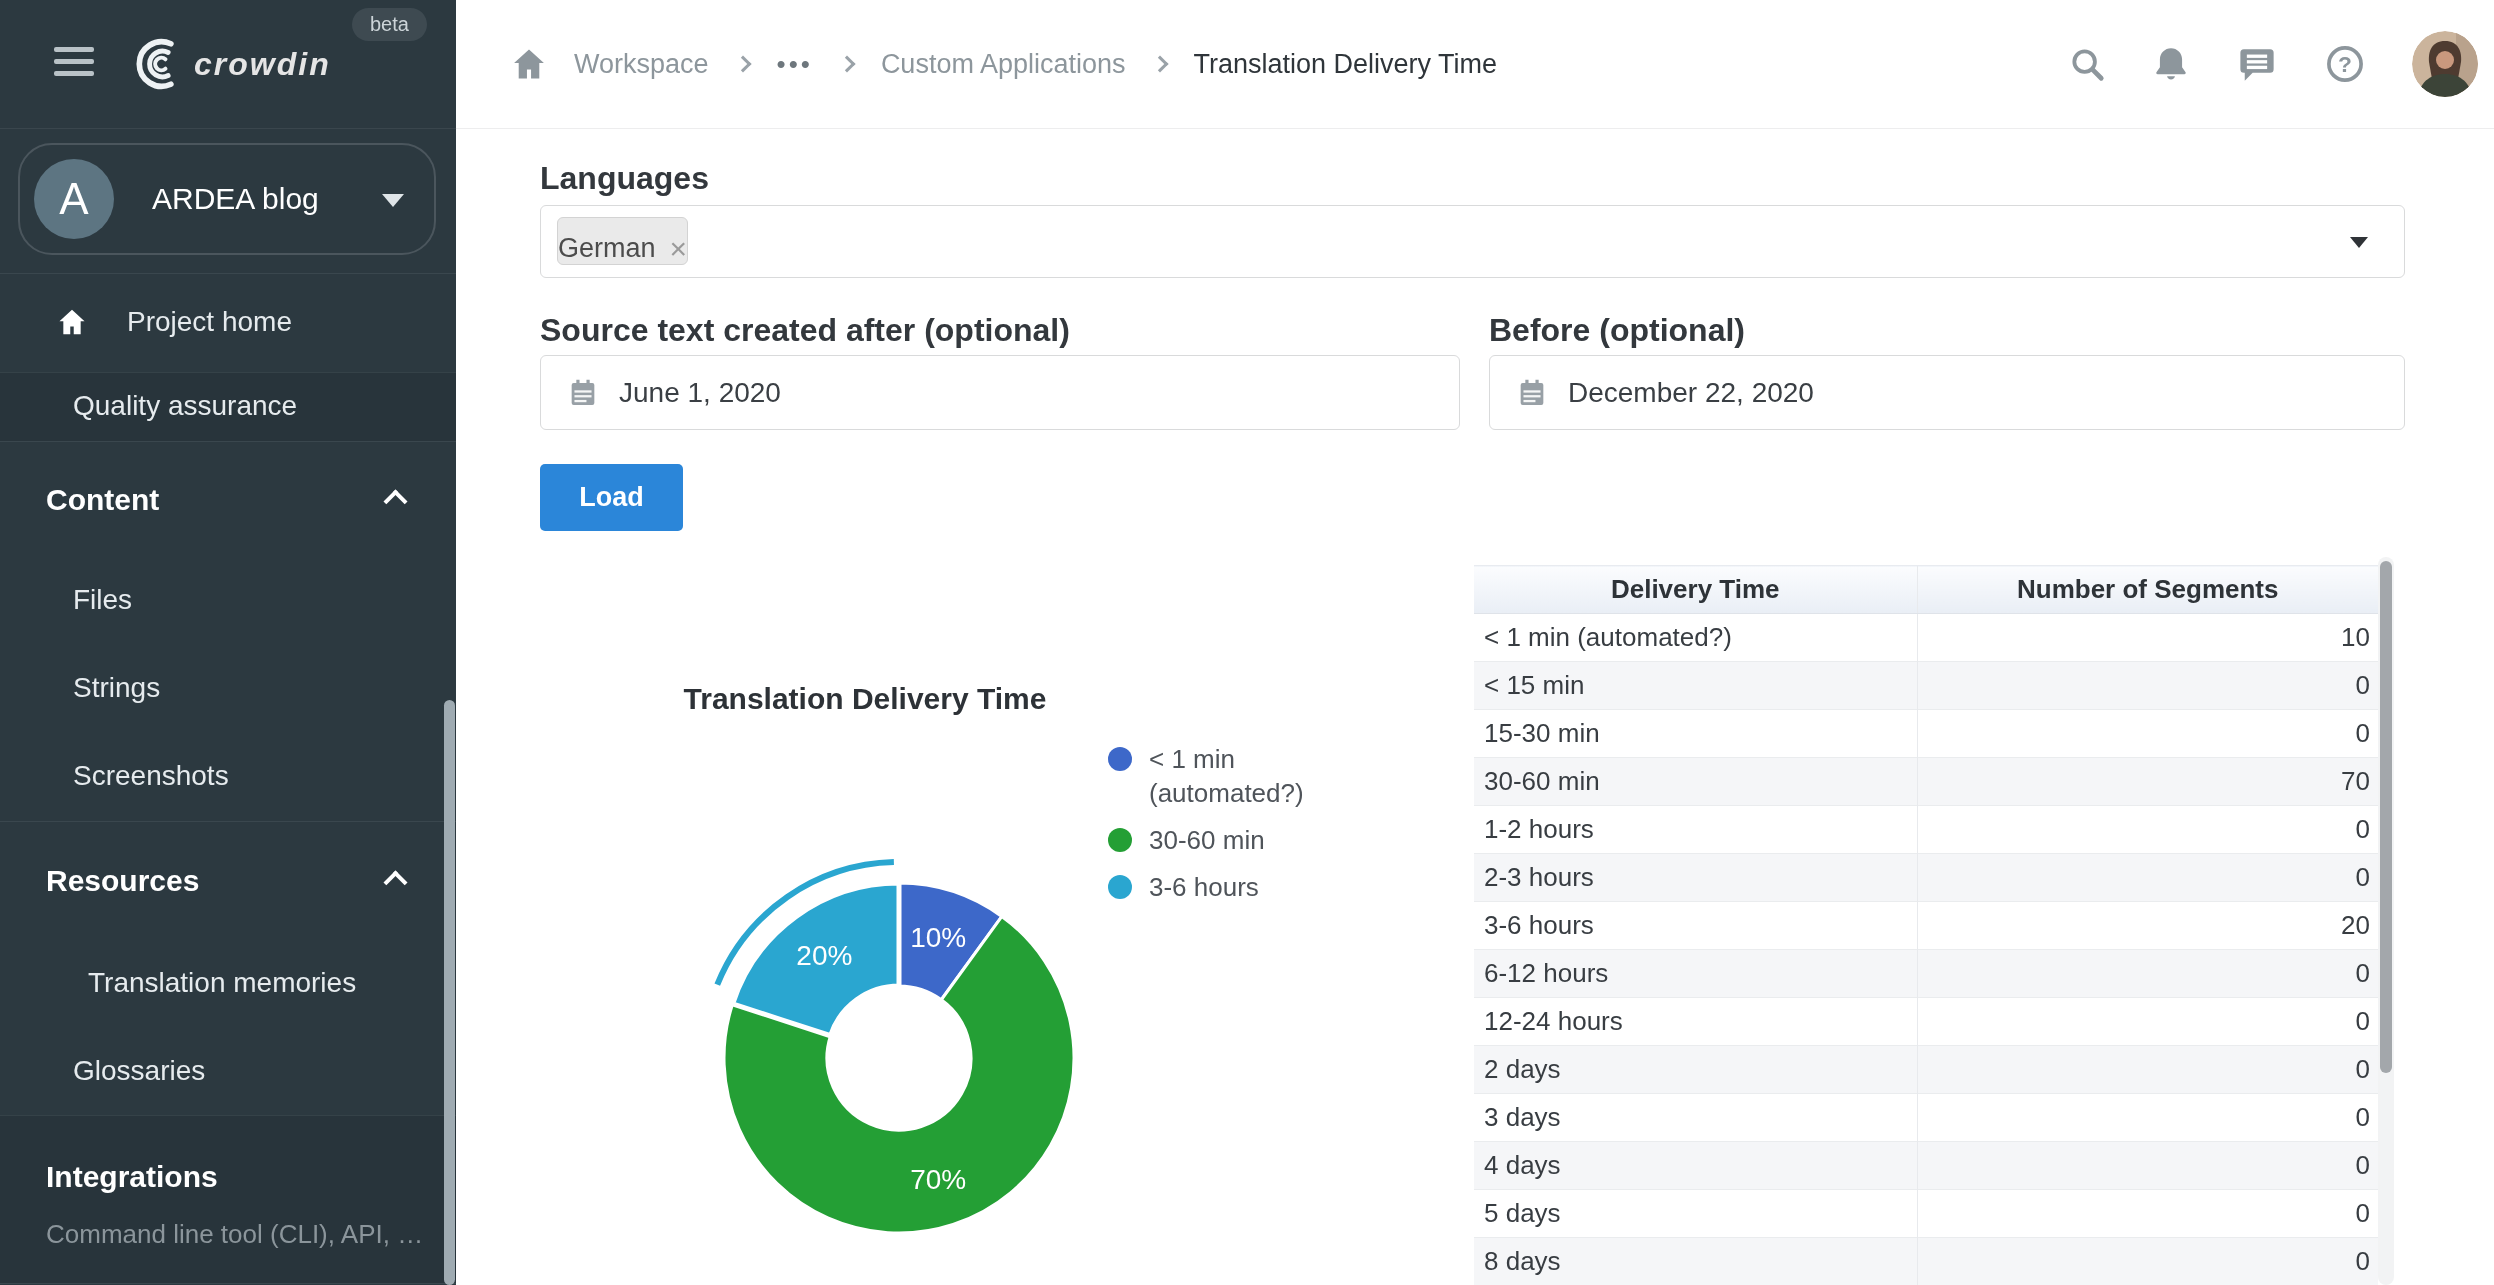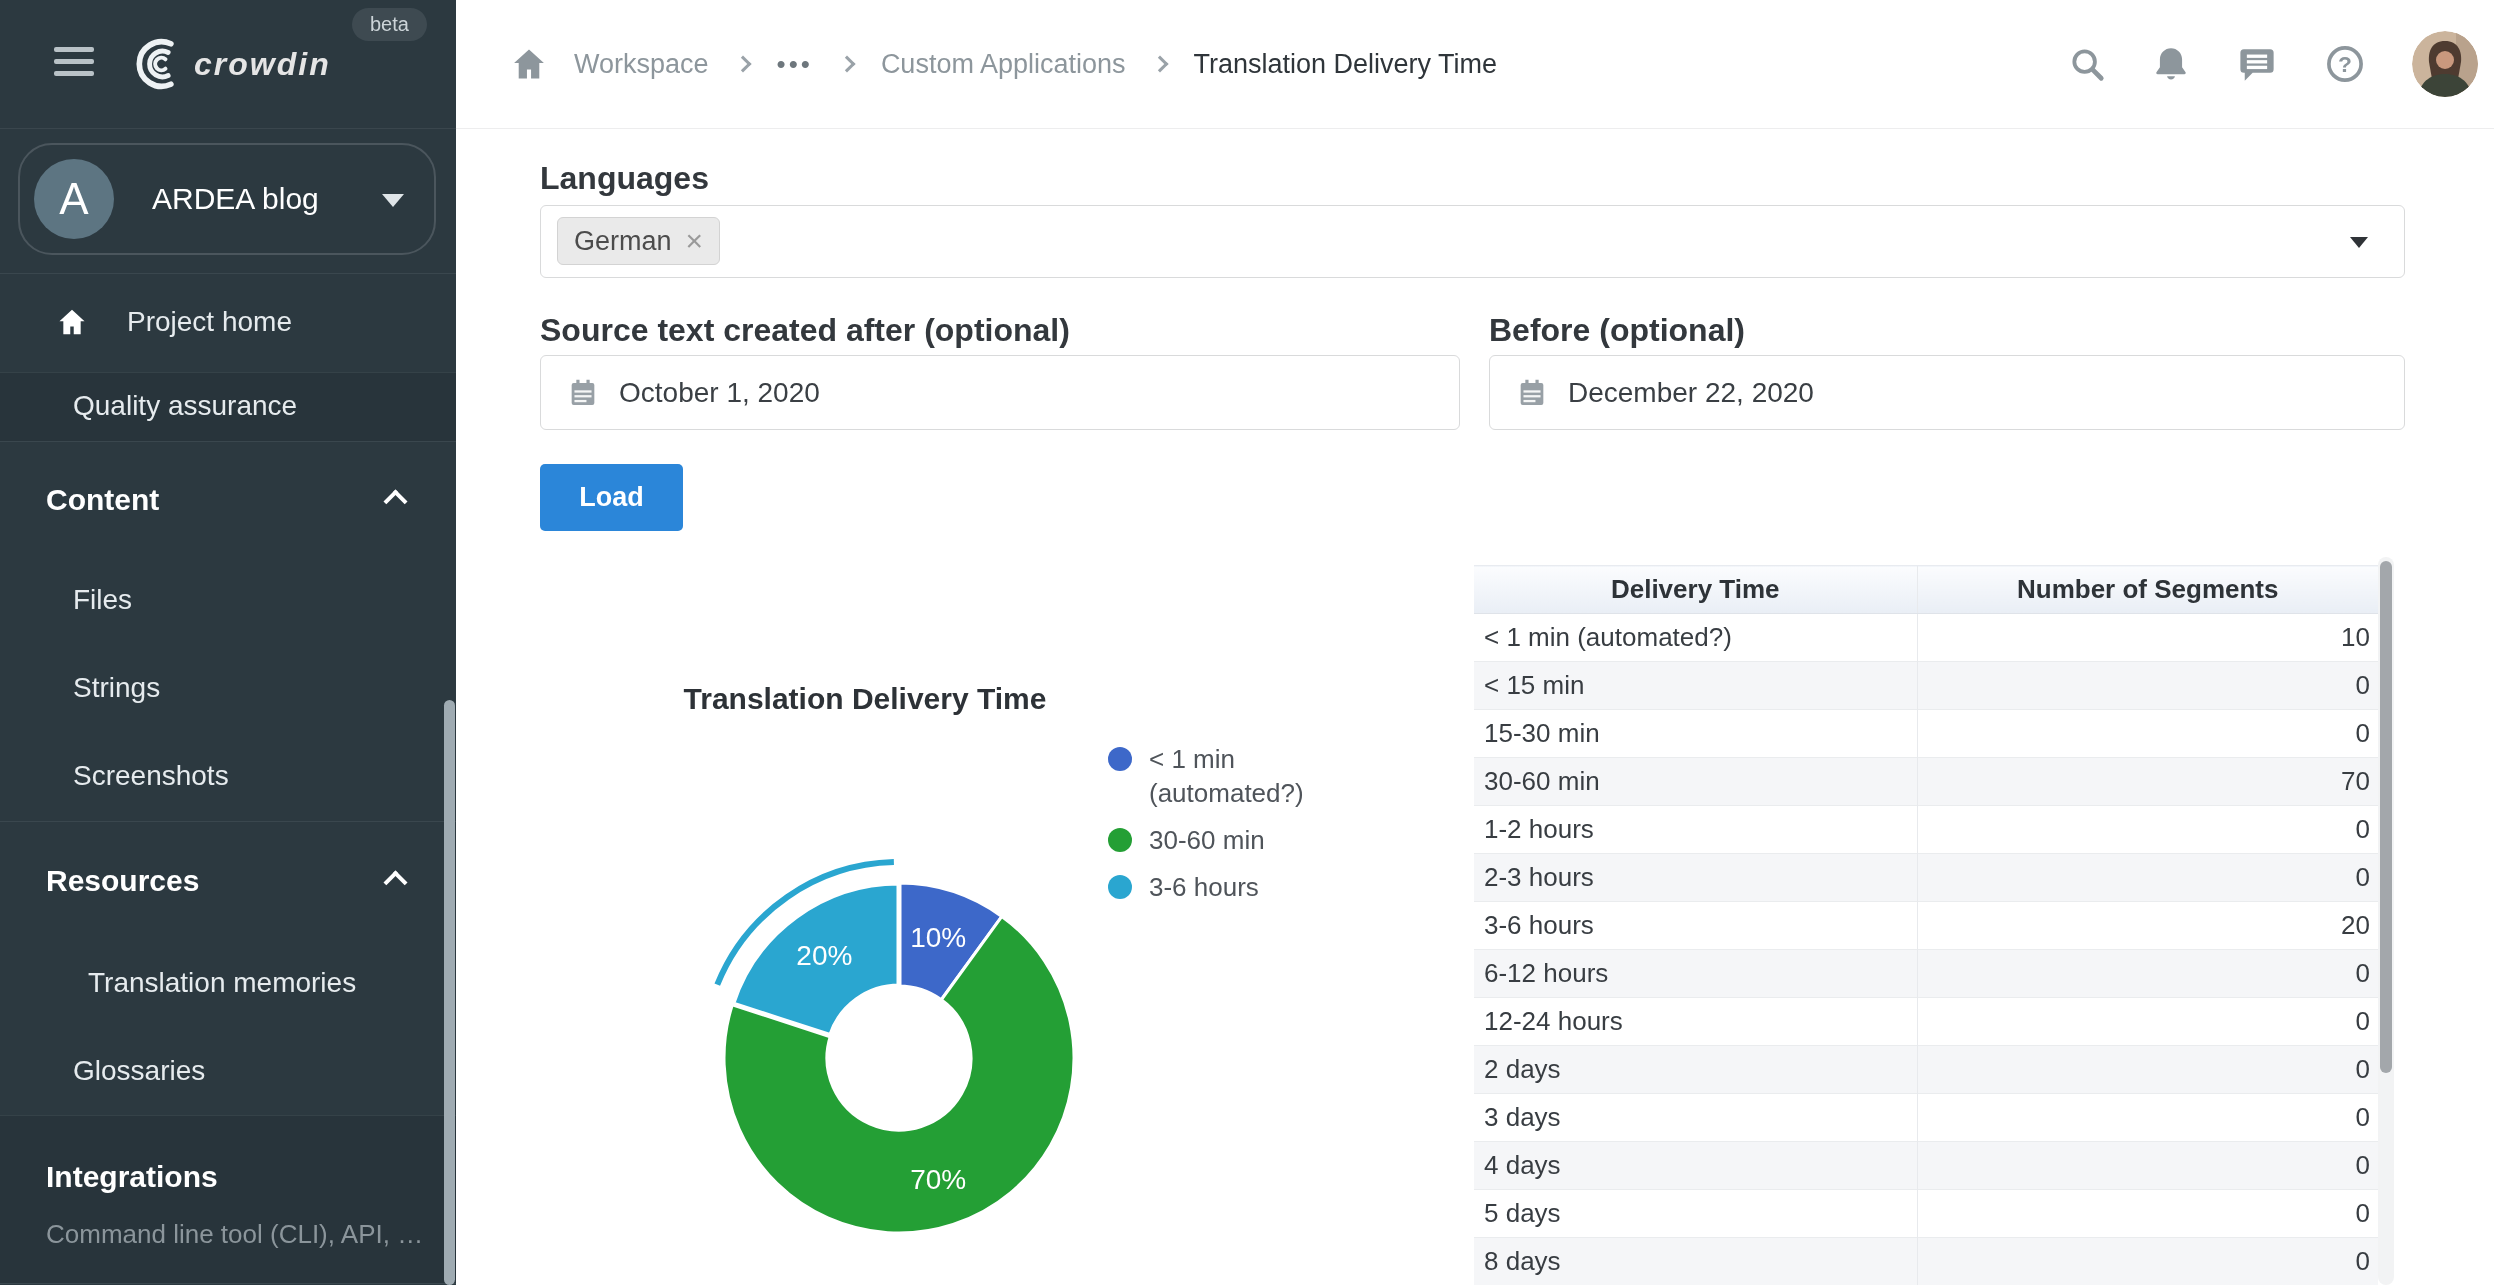--- a/index.html
+++ b/index.html
@@ -37,21 +37,21 @@
   .sitem { position:absolute; font-size:28px; line-height:36px; color:#e6ebee; cursor:pointer; white-space:nowrap; }
   .shead { position:absolute; font-size:30px; line-height:36px; font-weight:bold; color:#ffffff; cursor:pointer; white-space:nowrap; }
   .ssub { position:absolute; font-size:26px; line-height:34px; color:#8b959b; white-space:nowrap; }
   .schev { position:absolute; right:52px; width:17px; height:17px; border-top:4px solid #fff; border-right:4px solid #fff; transform:rotate(-45deg); }
   .shome { position:absolute; left:55px; top:177px; width:34px; height:32px; }
   .sthumb { position:absolute; right:1px; top:571px; width:11px; height:585px; background:#9fabb2; border-radius:6px; cursor:pointer; }
 
   
   .lbl { position:absolute; font-size:32px; font-weight:bold; color:#33383d; white-space:nowrap; }
   .select { position:absolute; left:540px; top:205px; width:1865px; height:73px; background:#fff; border:1px solid #d9dadb; border-radius:6px; cursor:pointer; }
-  .chip { position:absolute; left:16px; top:11px; height:48px; background:#eaeaea; border:1px solid #d3d3d3; border-radius:6px; display:flex; align-items:center; padding:0 16px; font-size:27px; color:#4c4c4c; gap:14px; }
+  .chip { position:absolute; left:16px; top:11px; height:48px; background:#eaeaea; border:1px solid #d3d3d3; border-radius:6px; display:flex; align-items:flex-end; padding:0 0; font-size:27px; color:#4c4c4c; gap:14px; }
   .chip-x { color:#9a9a9a; font-size:30px; line-height:30px; cursor:pointer; background:none; border:none; }
   .select-caret { position:absolute; right:36px; top:31px; width:0; height:0; border-left:9px solid transparent; border-right:9px solid transparent; border-top:11px solid #2f3337; }
   .datebox { position:absolute; top:355px; height:75px; background:#fff; border:1px solid #d9dadb; border-radius:6px; display:flex; align-items:center; padding-left:26px; gap:20px; font-size:28px; color:#3a3f44; cursor:pointer; }
   .calico { width:32px; height:32px; flex:0 0 auto; }
   .load { position:absolute; left:540px; top:464px; width:143px; height:67px; background:#2b86d9; border:none; border-radius:5px; color:#fff; font-size:27px; font-weight:bold; cursor:pointer; }
 
   
   .chart-title { position:absolute; left:640px; top:682px; width:450px; text-align:center; font-size:30px; font-weight:bold; color:#2d3237; }
   .legend { position:absolute; left:1108px; top:742px; display:flex; flex-direction:column; gap:13px; font-size:26px; color:#4f545a; }
   .legend-item { display:flex; gap:17px; align-items:flex-start; max-width:250px; cursor:pointer; }
@@ -206,21 +206,21 @@
 
     <div class="lbl" style="left:540px; top:312px">Source text created after (optional)</div>
     <div class="datebox" style="left:540px; width:920px">
       <svg class="calico" viewBox="0 0 24 24" fill="#98a0a6">
         <path d="M7 2h2.4v4.5H7zM14.6 2H17v4.5h-2.4z"></path>
         <rect x="3.5" y="4.5" width="17" height="16.5" rx="1.5"></rect>
         <rect x="5.6" y="10" width="12.8" height="1.7" fill="#fff" opacity=".9"></rect>
         <rect x="5.6" y="13.6" width="12.8" height="1.7" fill="#fff" opacity=".9"></rect>
         <rect x="5.6" y="17.2" width="9" height="1.7" fill="#fff" opacity=".9"></rect>
       </svg>
-      <span>October 1, 2020</span>
+      <span>June 1, 2020</span>
     </div>
 
     <div class="lbl" style="left:1489px; top:312px">Before (optional)</div>
     <div class="datebox" style="left:1489px; width:916px">
       <svg class="calico" viewBox="0 0 24 24" fill="#98a0a6">
         <path d="M7 2h2.4v4.5H7zM14.6 2H17v4.5h-2.4z"></path>
         <rect x="3.5" y="4.5" width="17" height="16.5" rx="1.5"></rect>
         <rect x="5.6" y="10" width="12.8" height="1.7" fill="#fff" opacity=".9"></rect>
         <rect x="5.6" y="13.6" width="12.8" height="1.7" fill="#fff" opacity=".9"></rect>
         <rect x="5.6" y="17.2" width="9" height="1.7" fill="#fff" opacity=".9"></rect>

